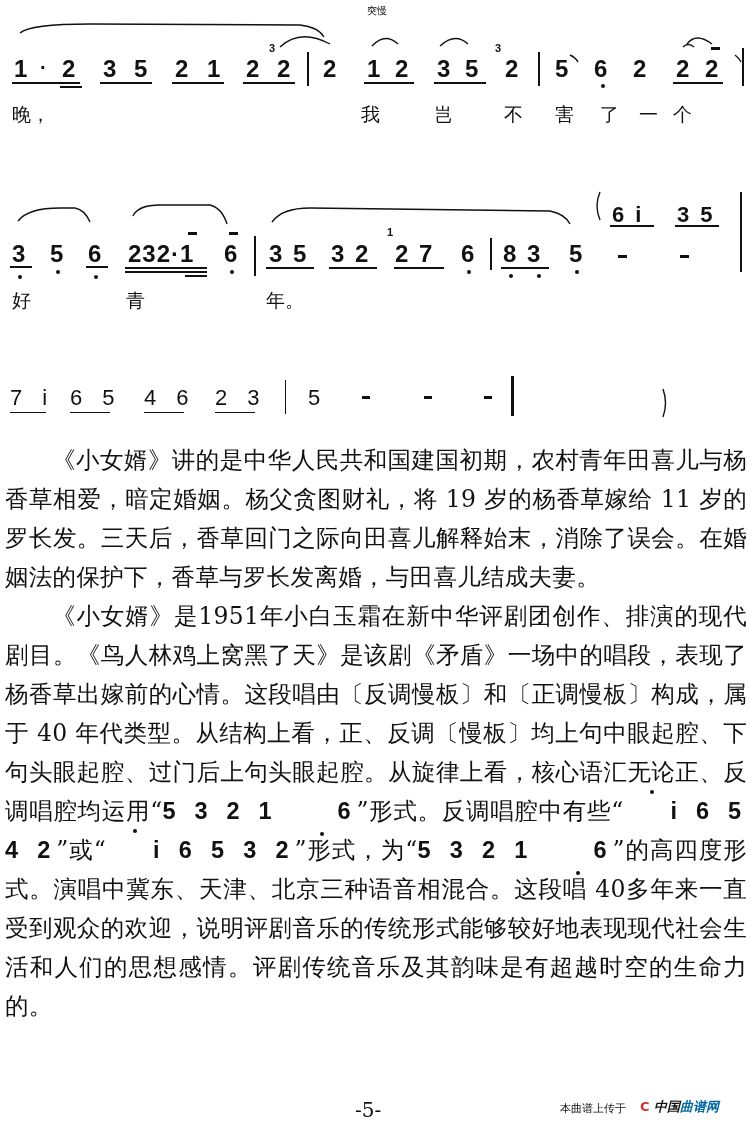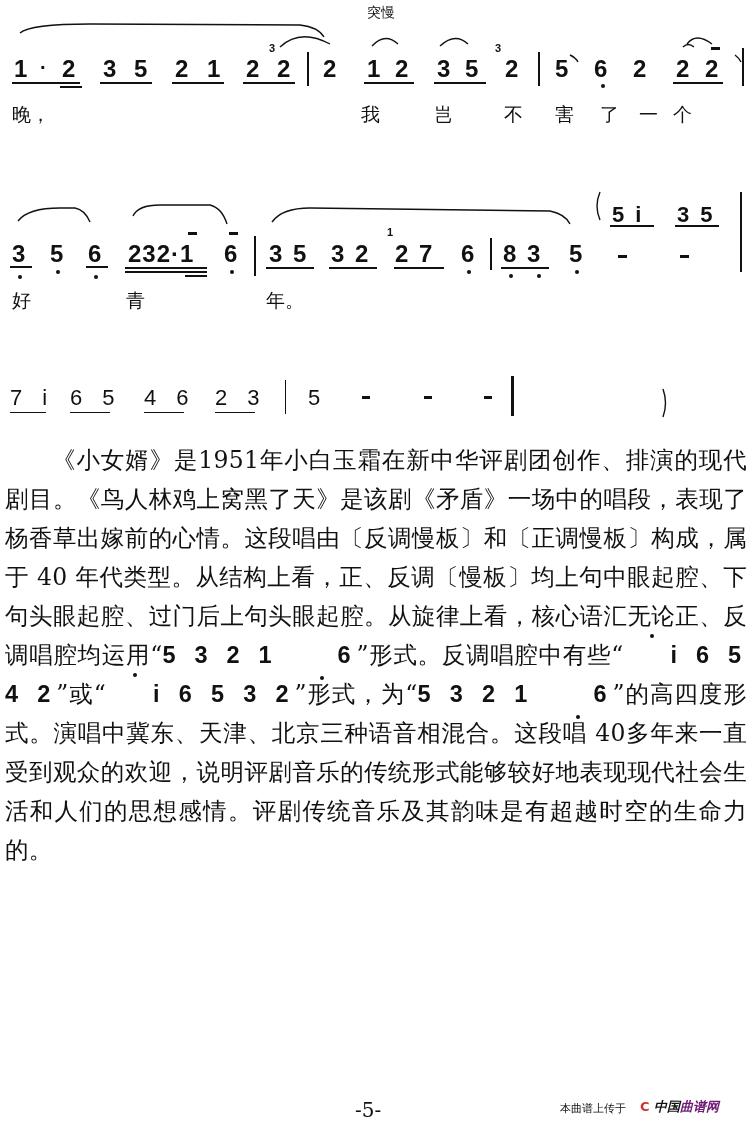--- a/index.html
+++ b/index.html
@@ -18,21 +18,21 @@
   .para p { margin:0; }
   .indent { text-indent:47px; }
   .jn { font-family:"Liberation Sans", sans-serif; font-weight:bold; letter-spacing:6px; position:relative; }
   .hi-dot { position:relative; display:inline-block; }
   .hi-dot::before { content:""; position:absolute; top:-2px; left:50%; width:4px; height:4px; margin-left:-3px; border-radius:50%; background:#111; }
   .lo-dot { position:relative; display:inline-block; }
   .lo-dot::after { content:""; position:absolute; bottom:-5px; left:50%; width:4px; height:4px; margin-left:-3px; border-radius:50%; background:#111; }
   .pagenum { position:absolute; left:355px; top:1098px; font-family:"DejaVu Serif", serif; font-size:20px; }
   .upload { position:absolute; left:560px; top:1101px; font-size:11px; font-family:"DejaVu Sans", sans-serif; }
   .logo { position:absolute; left:640px; top:1098px; font-size:13px; font-weight:bold; font-style:italic; font-family:"DejaVu Sans", sans-serif; }
-  .logo .red { color:#701a75;margin-top:27px; }
+  .logo .red { color:#0369a1;margin-top:27px; }
   .logo .icon { color:#d0302a; font-style:normal; }
 </style>
 </head>
 <body>
 
 <div>
   <svg class="slurs" width="750" height="420">
     <g fill="none" stroke="#111" stroke-width="1.4">
 
       <path d="M20,33 Q30,24 90,24 L300,25 Q318,27 324,37"></path>
@@ -46,21 +46,21 @@
 
       <path d="M18,221 Q28,208 60,208 L75,208 Q85,210 90,222"></path>
       <path d="M133,216 Q138,205 160,205 L210,205 Q222,208 227,224"></path>
       <path d="M272,222 Q282,208 310,208 L550,211 Q565,214 570,224"></path>
       <path d="M600,192 Q594,206 600,220"></path>
 
       <path d="M663,389 Q668,403 663,417"></path>
     </g>
   </svg>
 
-  <div class="small" style="left:367px;top:4px;font-size:14px;">突慢</div>
+  <div class="small" style="left:367px;top:4px;font-size:10px;">突慢</div>
 
   <div>
     <span class="note" style="left:14px;top:57px;">1</span>
     <span class="note" style="left:40px;top:55px;font-size:20px;">·</span>
     <span class="note" style="left:62px;top:57px;">2</span>
     <span class="note" style="left:103px;top:57px;">3</span>
     <span class="note" style="left:134px;top:57px;">5</span>
     <span class="note" style="left:175px;top:57px;">2</span>
     <span class="note" style="left:207px;top:57px;">1</span>
     <span class="note" style="left:246px;top:57px;">2</span>
@@ -127,21 +127,21 @@
     <div class="bar" style="left:490px;top:238px;height:32px;"></div>
     <span class="note" style="left:503px;top:242px;word-spacing:4px;">8 3</span>
     <div class="dot" style="left:509px;top:274px;"></div>
     <div class="dot" style="left:537px;top:274px;"></div>
     <span class="note" style="left:569px;top:242px;">5</span>
     <div class="dot" style="left:575px;top:270px;"></div>
     <div class="dash" style="left:618px;top:255px;width:9px;"></div>
     <div class="dash" style="left:680px;top:255px;width:9px;"></div>
     <div class="bar" style="left:740px;top:192px;height:80px;"></div>
 
-    <span class="note" style="left:612px;top:203px;font-size:22px;word-spacing:5px;">5 i</span>
+    <span class="note" style="left:612px;top:203px;font-size:22px;word-spacing:5px;">6 i</span>
     <span class="note" style="left:677px;top:203px;font-size:22px;word-spacing:5px;">3 5</span>
     <div class="uline" style="left:610px;top:225px;width:44px;"></div>
     <div class="uline" style="left:675px;top:225px;width:44px;"></div>
 
     <div class="uline" style="left:10px;top:266px;width:22px;"></div>
     <div class="uline" style="left:86px;top:266px;width:22px;"></div>
     <div class="uline" style="left:125px;top:267px;width:82px;"></div>
     <div class="uline" style="left:125px;top:271px;width:82px;"></div>
     <div class="uline" style="left:185px;top:275px;width:22px;"></div>
     <div class="uline" style="left:266px;top:267px;width:48px;"></div>
@@ -168,20 +168,21 @@
     <div class="dash" style="left:484px;top:396px;width:8px;"></div>
     <div class="bar" style="left:511px;top:376px;height:40px;width:3px;"></div>
     <div class="uline" style="left:10px;top:412px;width:36px;height:1px;"></div>
     <div class="uline" style="left:70px;top:412px;width:40px;height:1px;"></div>
     <div class="uline" style="left:144px;top:412px;width:40px;height:1px;"></div>
     <div class="uline" style="left:215px;top:412px;width:40px;height:1px;"></div>
   </div>
 </div>
 
 <div class="para" style="top:441px;">
+  <p class="indent">《小女婿》讲的是中华人民共和国建国初期，农村青年田喜儿与杨香草相爱，暗定婚姻。杨父贪图财礼，将 19 岁的杨香草嫁给 11 岁的罗长发。三天后，香草回门之际向田喜儿解释始末，消除了误会。在婚姻法的保护下，香草与罗长发离婚，与田喜儿结成夫妻。</p>
   <p class="indent"><span>《小女婿》是1951年小白玉霜在新中华评剧团创作、排演的现代剧目。《鸟人林鸡上窝黑了天》是该剧《矛盾》一场中的唱段，表现了杨香草出嫁前的心情。这段唱由〔反调慢板〕和〔正调慢板〕构成，属于 40 年代类型。从结构上看，正、反调〔慢板〕均上句中眼起腔、下句头眼起腔、过门后上句头眼起腔。从旋律上看，核心语汇无论正、反调唱腔均运用“</span><span class="jn"><span>5 3 2 1 </span><span class="lo-dot">6</span></span><span>”形式。反调唱腔中有些“</span><span class="jn"><span class="hi-dot">i</span><span> 6 5 4 2</span></span><span>”或“</span><span class="jn"><span class="hi-dot">i</span><span> 6 5 3 2</span></span><span>”形式，为“</span><span class="jn"><span>5 3 2 1 </span><span class="lo-dot">6</span></span><span>”的高四度形式。演唱中冀东、天津、北京三种语音相混合。这段唱 40多年来一直受到观众的欢迎，说明评剧音乐的传统形式能够较好地表现现代社会生活和人们的思想感情。评剧传统音乐及其韵味是有超越时空的生命力的。</span></p>
 </div>
 
 <div class="pagenum">-5-</div>
 <div class="upload">本曲谱上传于</div>
 <div class="logo">
   <span class="icon">C</span>
   <span>中国</span><span class="red">曲谱网</span>
 </div>
 

